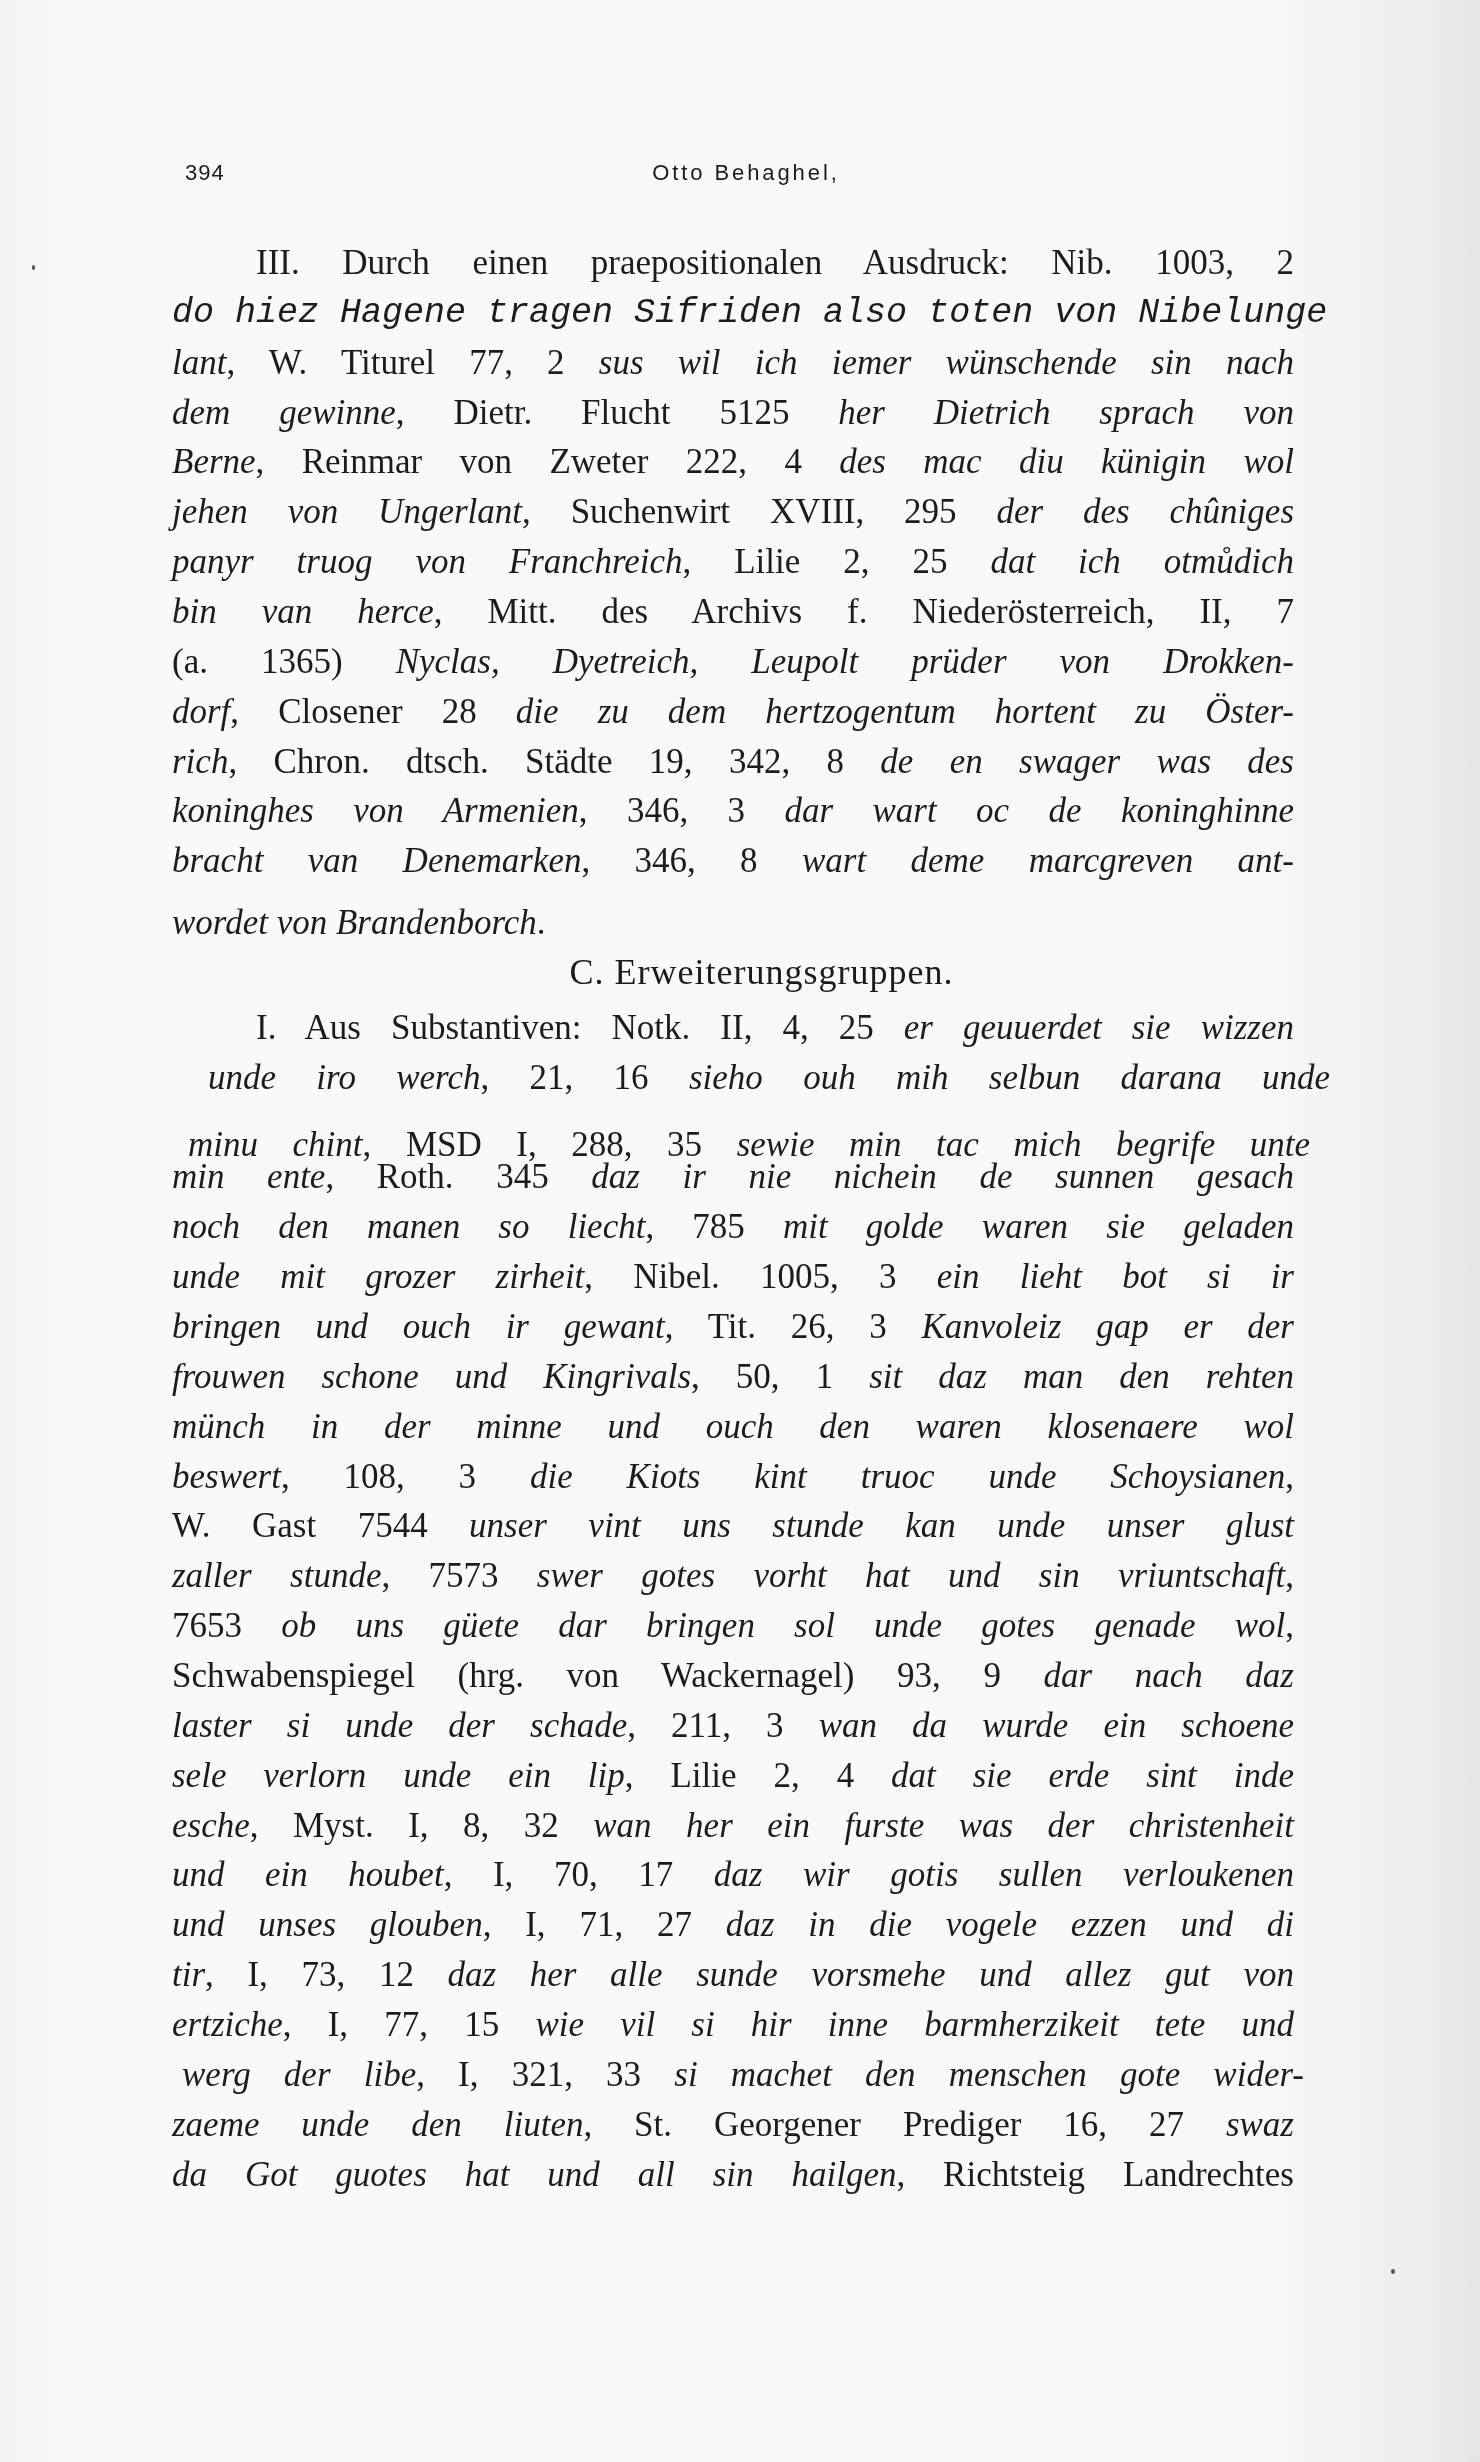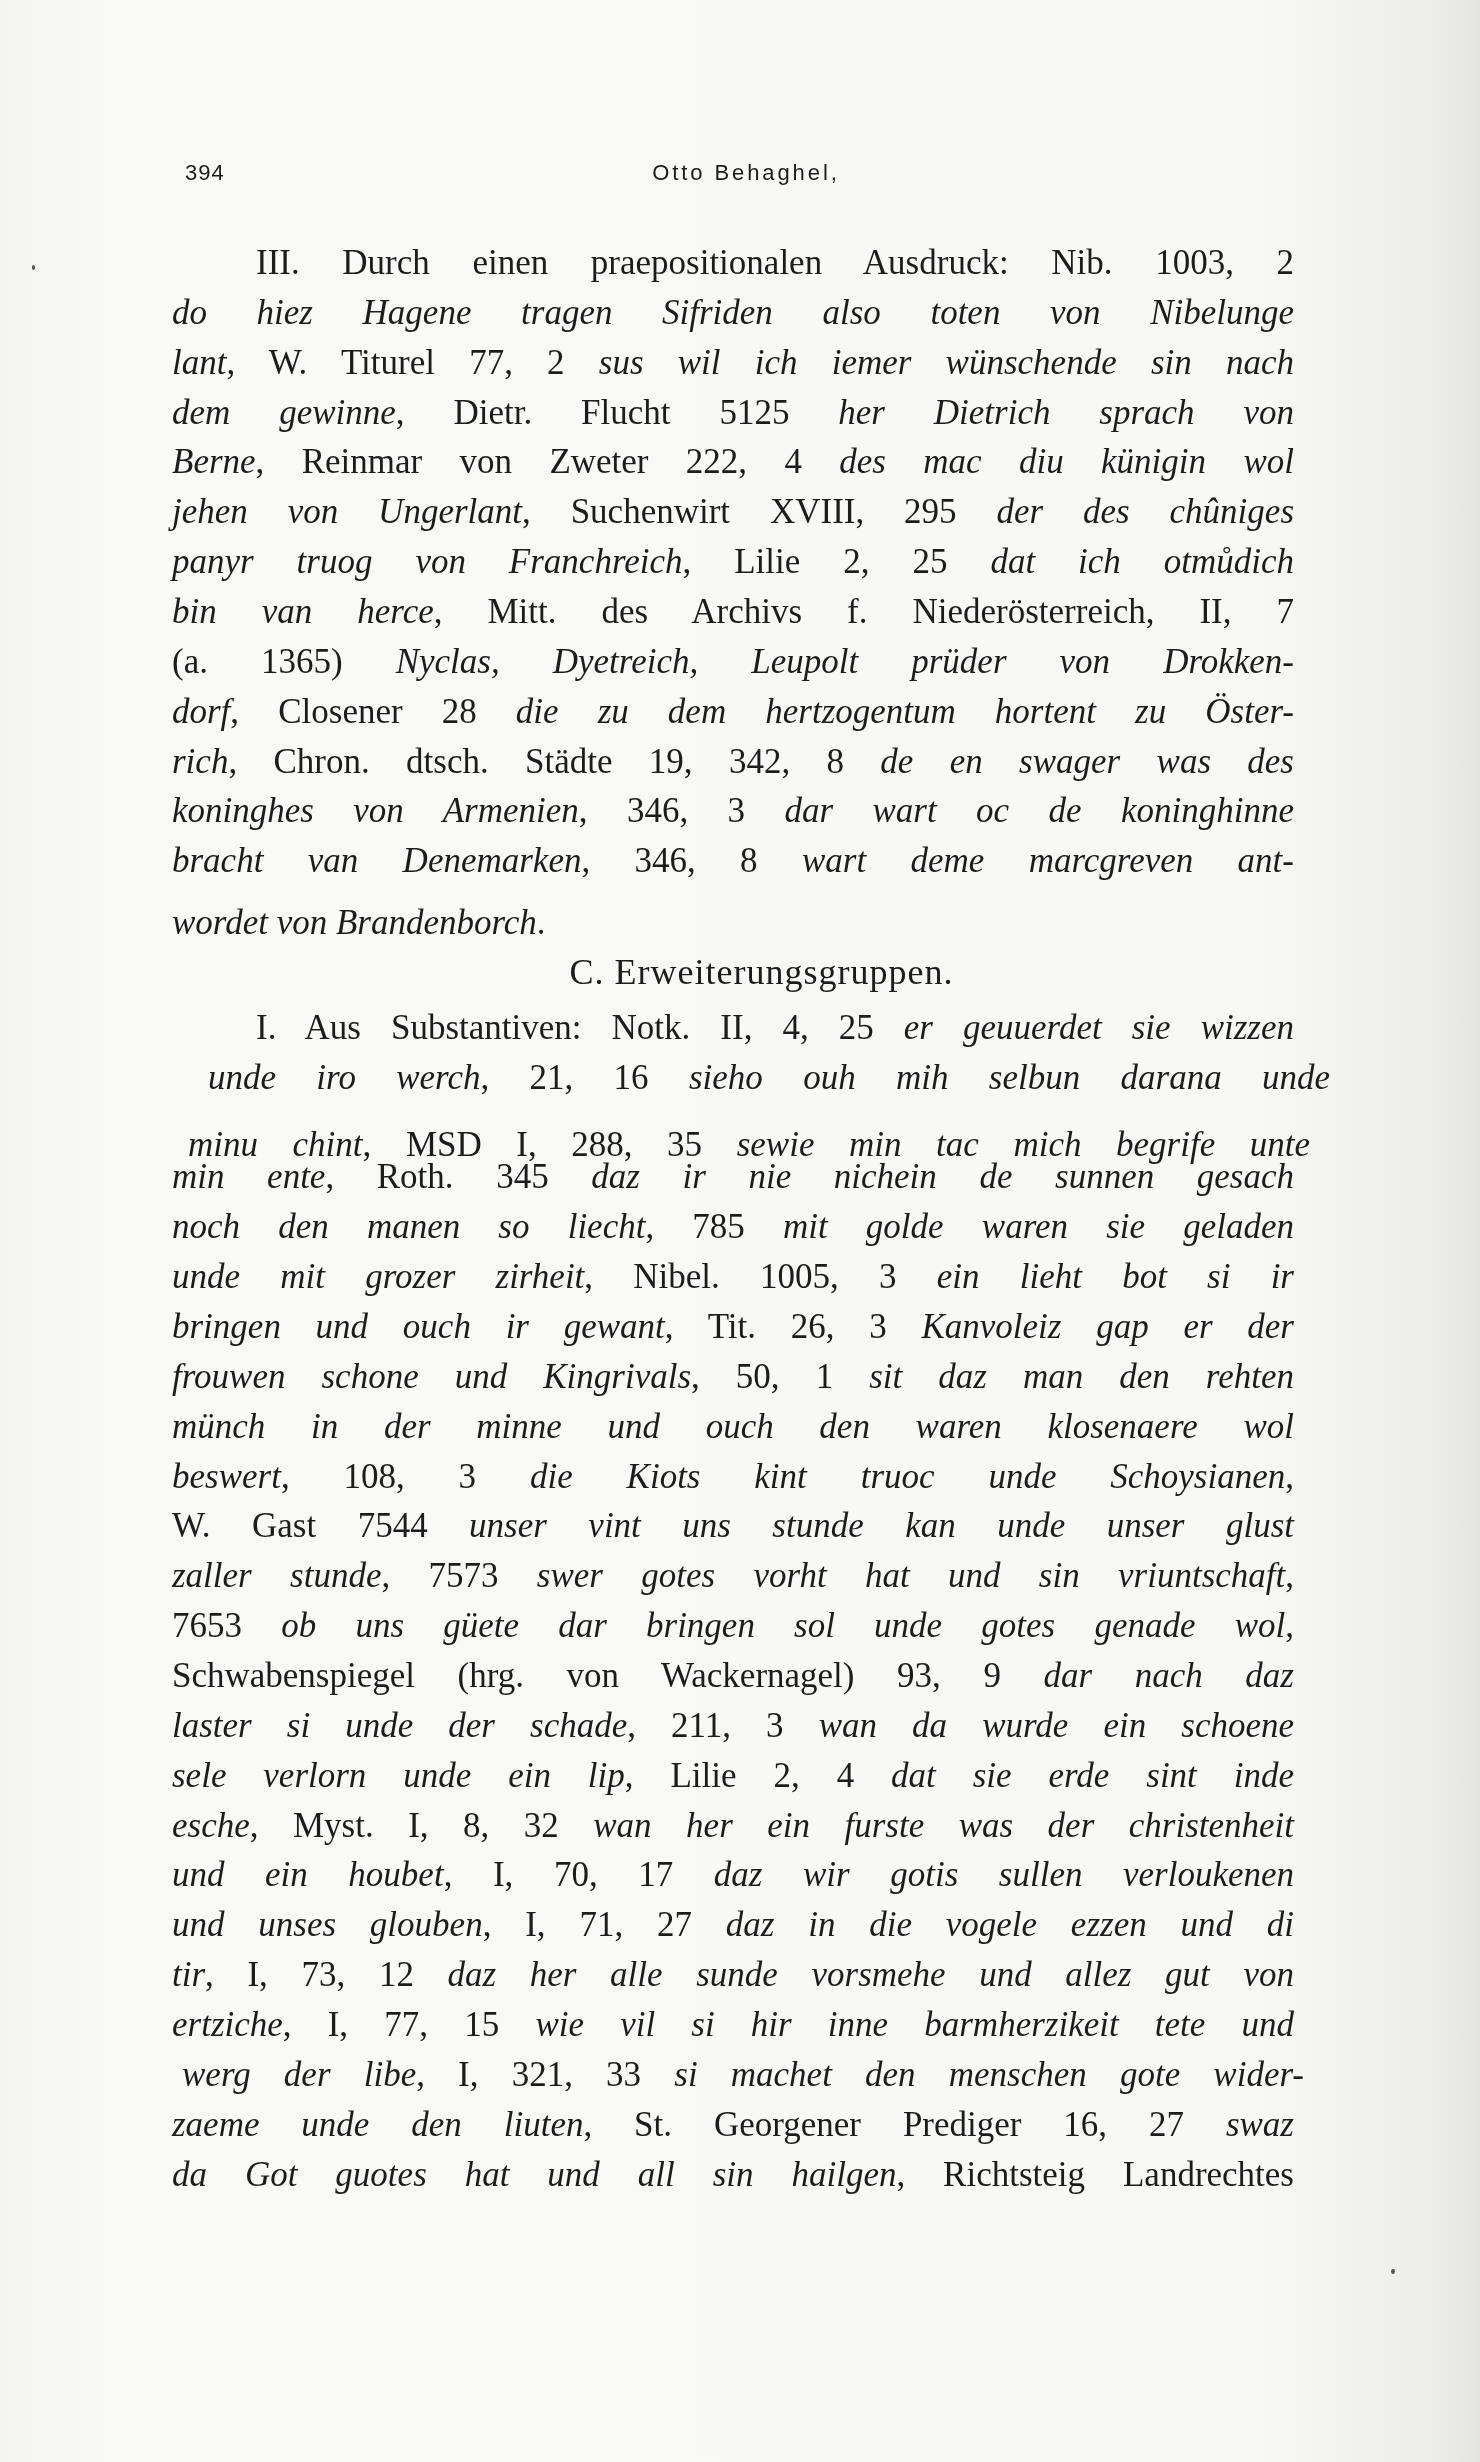--- a/index.html
+++ b/index.html
@@ -100,21 +100,21 @@
 <div class="page">
 
   <div class="running-head">
     <span class="page-number">394</span>
     <span class="header-author">Otto Behaghel,</span>
   </div>
 
   <div class="body-text">
     <div id="section-b">
         <div class="line indent" style="top: 0px;"><span>III. Durch einen praepositionalen Ausdruck: Nib. 1003, 2</span></div>
-        <div class="line" style="top: 50px;"><span class="it">do hiez Hagene tragen Sifriden also toten von Nibelunge</span></div>
+        <div class="line" style="top: 50px; font-family: Liberation Mono, monospace;"><span class="it">do hiez Hagene tragen Sifriden also toten von Nibelunge</span></div>
         <div class="line" style="top: 100px;"><span class="it">lant</span><span>, W. Titurel 77, 2 </span><span class="it">sus wil ich iemer wünschende sin nach</span></div>
         <div class="line" style="top: 150px;"><span class="it">dem gewinne</span><span>, Dietr. Flucht 5125 </span><span class="it">her Dietrich sprach von</span></div>
         <div class="line" style="top: 199px;"><span class="it">Berne</span><span>, Reinmar von Zweter 222, 4 </span><span class="it">des mac diu künigin wol</span></div>
         <div class="line" style="top: 249px;"><span class="it">jehen von Ungerlant</span><span>, Suchenwirt XVIII, 295 </span><span class="it">der des chûniges</span></div>
         <div class="line" style="top: 299px;"><span class="it">panyr truog von Franchreich</span><span>, Lilie 2, 25 </span><span class="it">dat ich otmůdich</span></div>
         <div class="line" style="top: 349px;"><span class="it">bin van herce</span><span>, Mitt. des Archivs f. Niederösterreich, II, 7</span></div>
         <div class="line" style="top: 399px;"><span>(a. 1365) </span><span class="it">Nyclas, Dyetreich, Leupolt prüder von Drokken-</span></div>
         <div class="line" style="top: 449px;"><span class="it">dorf</span><span>, Closener 28 </span><span class="it">die zu dem hertzogentum hortent zu Öster-</span></div>
         <div class="line" style="top: 499px;"><span class="it">rich</span><span>, Chron. dtsch. Städte 19, 342, 8 </span><span class="it">de en swager was des</span></div>
         <div class="line" style="top: 548px;"><span class="it">koninghes von Armenien</span><span>, 346, 3 </span><span class="it">dar wart oc de koninghinne</span></div>

